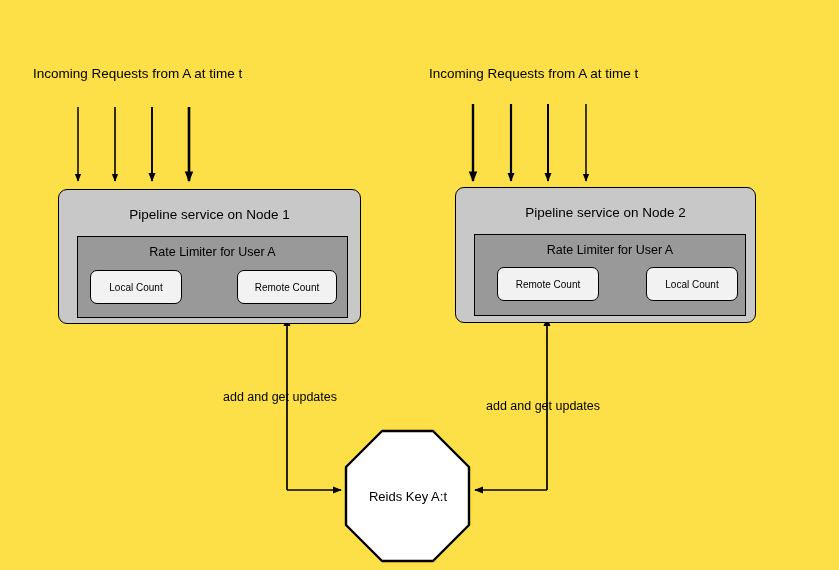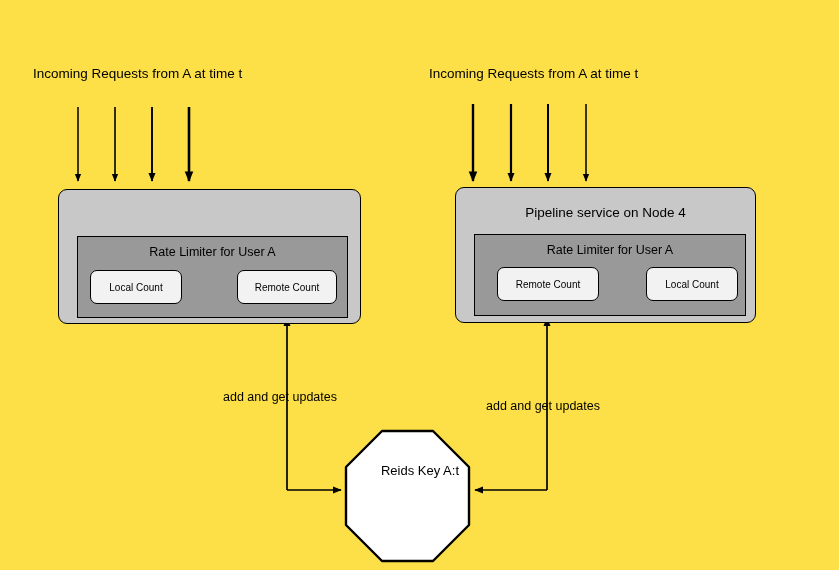--- a/index.html
+++ b/index.html
@@ -132,41 +132,42 @@
     <path d="M547,490 L475,490" fill="none" stroke="#000000" stroke-width="1.7" marker-end="url(#ah)"></path>
 
     <polygon points="382,431 433,431 469,467 469,525 433,561 382,561 346,525 346,467" fill="#ffffff" stroke="#000000" stroke-width="2.4" stroke-linejoin="round"></polygon>
   </svg>
 
   <div class="caption" style="left:33px; top:66px;">Incoming Requests from A at time t</div>
 
   <div class="caption" style="left:429px; top:66px;">Incoming Requests from A at time t</div>
 
   <div class="node-outer" style="left:58px; top:189px; width:303px; height:135px;">
+    <div class="node-title" style="top:17px;">Pipeline service on Node 1</div>
 
     <div class="limiter-box" style="left:18px; top:46px; width:271px; height:82px;">
       <div class="limiter-title" style="top:8px;">Rate Limiter for User A</div>
 
       <div class="count-box" style="left:12px; top:33px; width:92px; height:34px;">Local Count</div>
 
       <div class="count-box" style="left:159px; top:33px; width:100px; height:34px;">Remote Count</div>
     </div>
   </div>
 
   <div class="node-outer" style="left:455px; top:187px; width:301px; height:136px;">
-    <div class="node-title" style="top:17px;">Pipeline service on Node 4</div>
+    <div class="node-title" style="top:17px;">Pipeline service on Node 2</div>
 
     <div class="limiter-box" style="left:18px; top:46px; width:272px; height:82px;">
       <div class="limiter-title" style="top:8px;">Rate Limiter for User A</div>
 
       <div class="count-box" style="left:22px; top:32px; width:102px; height:34px;">Remote Count</div>
 
       <div class="count-box" style="left:171px; top:32px; width:92px; height:34px;">Local Count</div>
     </div>
   </div>
 
   <div class="edge-label" style="left:223px; top:390px;">add and get updates</div>
 
   <div class="edge-label" style="left:486px; top:399px;">add and get updates</div>
 
-  <div class="store-label" style="left:346px; top:463px; width:124px;padding-left:12px;">Reids Key A:t</div>
+  <div class="store-label" style="left:346px; top:489px; width:124px;">Reids Key A:t</div>
 
 </div>
 
 </body></html>

